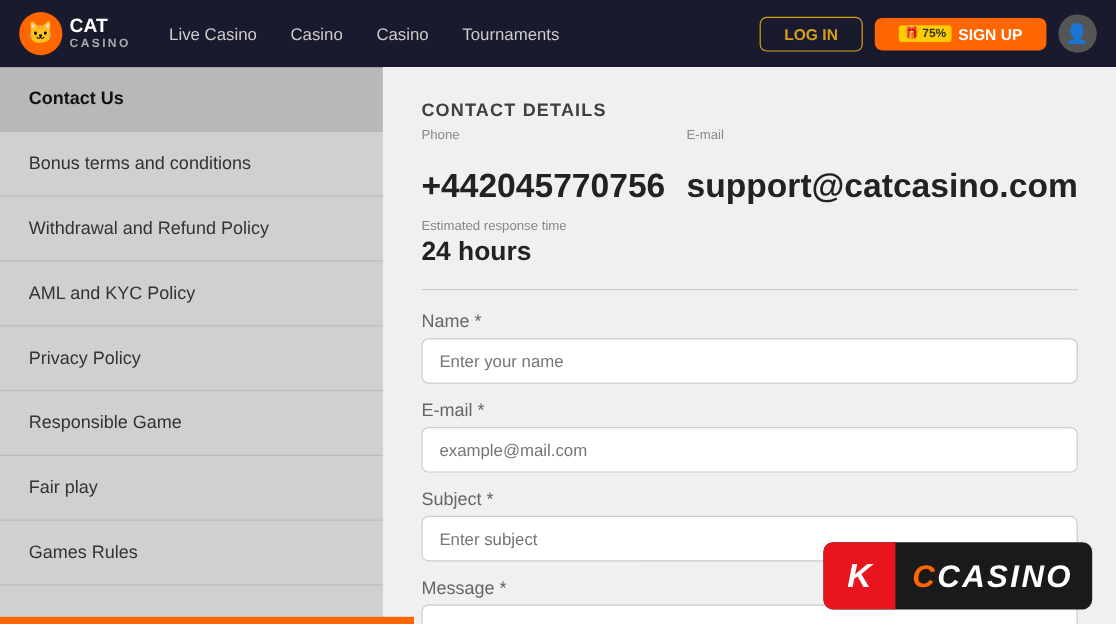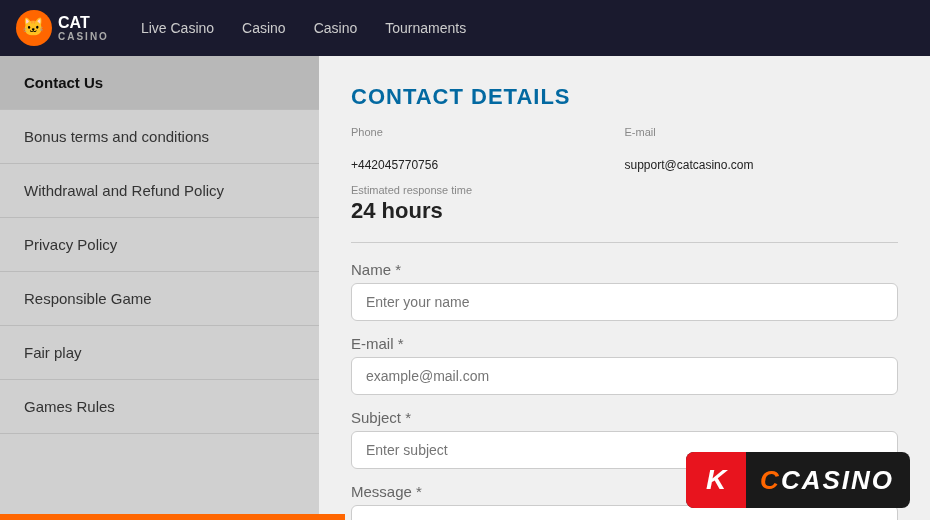--- a/index.html
+++ b/index.html
@@ -138,42 +138,42 @@
 
     
     .content {
       flex: 1;
       background: #f0f0f0;
       padding: 28px 32px;
       overflow-y: auto;
       position: relative;
     }
     .contact-title {
-      font-size: 22px;
+      font-size: 15px;
       font-weight: 800;
-      color: #0369a1;
+      color: #404040;
       text-transform: uppercase;
       letter-spacing: 1px;
-      margin-bottom: 16px;
+      margin-bottom: 6px;
     }
     .contact-grid {
       display: grid;
       grid-template-columns: 1fr 1fr;
       gap: 0;
       margin-bottom: 12px;
     }
     .contact-field label {
       font-size: 11px;
       color: #888;
       display: block;
       margin-bottom: 20px;
     }
     .contact-field .value {
-      font-size: 12px;
-      font-weight: 400;
+      font-size: 28px;
+      font-weight: 700;
       color: #222;
     }
     .response-time {
       margin-bottom: 18px;
       padding-bottom: 18px;
       border-bottom: 1px solid #ccc;
     }
     .response-time label {
       font-size: 11px;
       color: #888;
@@ -262,28 +262,37 @@
       <div class="cat">CAT</div>
       <div class="casino">CASINO</div>
     </div>
   </div>
   <nav class="nav">
     <a class="nav-item">Live Casino</a>
     <a class="nav-item">Casino</a>
     <a class="nav-item">Casino</a>
     <a class="nav-item">Tournaments</a>
   </nav>
+  <div class="header-actions">
+    <button class="btn-login">LOG IN</button>
+    <button class="btn-signup">
+      <span class="signup-badge">🎁 75%</span>
+      <span>SIGN UP</span>
+    </button>
+    <div class="avatar-icon">👤</div>
+  </div>
 </header>
 
 <div class="main-container">
 
   <aside class="sidebar">
     <div class="sidebar-item active">Contact Us</div>
     <div class="sidebar-item">Bonus terms and conditions</div>
     <div class="sidebar-item">Withdrawal and Refund Policy</div>
+    <div class="sidebar-item">AML and KYC Policy</div>
     <div class="sidebar-item">Privacy Policy</div>
     <div class="sidebar-item">Responsible Game</div>
     <div class="sidebar-item">Fair play</div>
     <div class="sidebar-item">Games Rules</div>
   </aside>
 
   <main class="content">
     <h1 class="contact-title">CONTACT DETAILS</h1>
 
     <div class="contact-grid">

